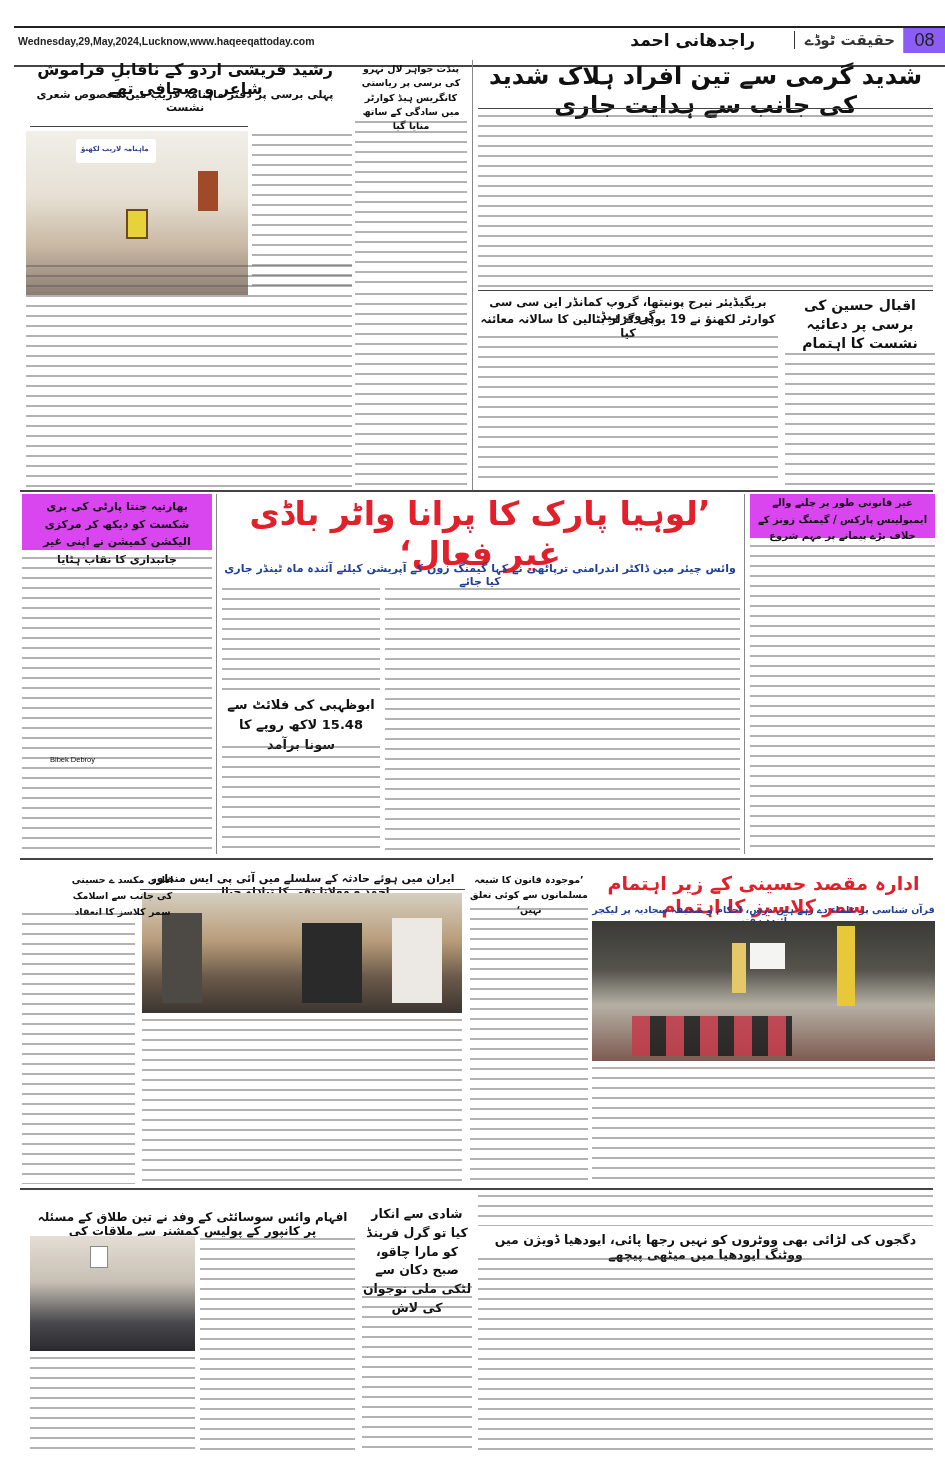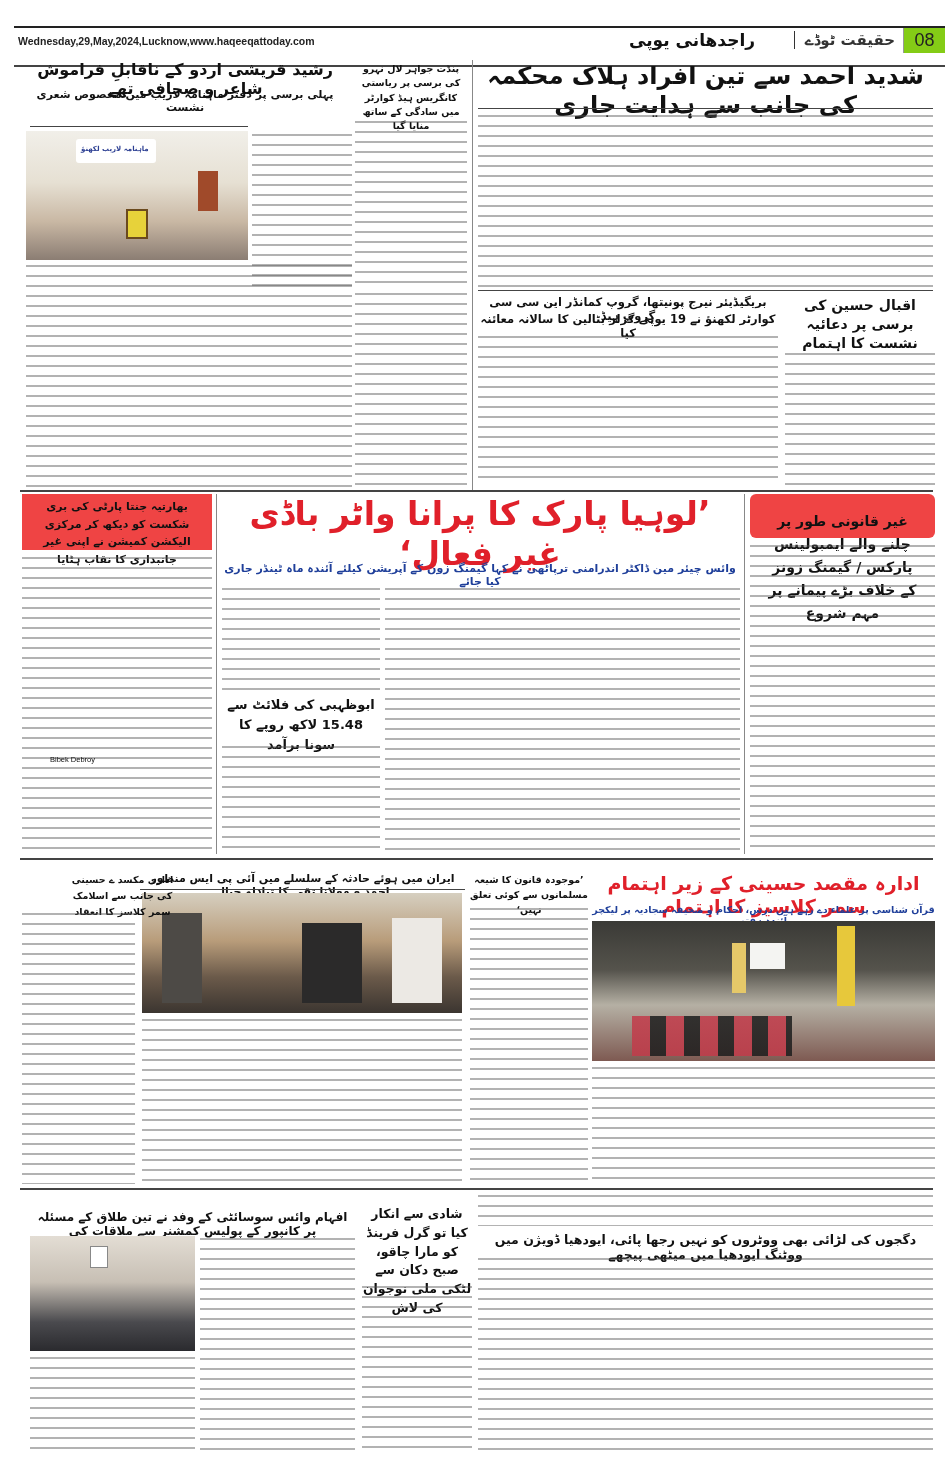--- a/index.html
+++ b/index.html
@@ -4,57 +4,57 @@
 <style>
   * { box-sizing: border-box; margin: 0; padding: 0; }
   body { width: 945px; height: 1469px; background: #fff; font-family: "DejaVu Sans", sans-serif; color: #111; position: relative; overflow: hidden; }
   .abs { position: absolute; }
   .urdu { direction: rtl; font-family: "DejaVu Sans", sans-serif; }
   
   #masthead { left: 14px; top: 26px; width: 931px; height: 41px; border-top: 2px solid #222; border-bottom: 2px solid #444; }
   #date-line { left: 4px; top: 7px; font-family: "Liberation Sans", sans-serif; font-size: 10.5px; font-weight: bold; color: #222; }
   #section-title { right: 190px; top: 2px; font-size: 17px; font-weight: bold; color: #111; }
   #brand-logo { right: 50px; top: 3px; font-size: 15px; font-weight: bold; color: #333; border-left: 1.5px solid #333; padding-left: 10px; }
-  #page-num { right: 0; top: 0; width: 42px; height: 25px; background: #84cc16; font-family: "Liberation Sans", sans-serif; font-size: 18px; color: #222; text-align: center; line-height: 25px; border-left: 1px solid #999;}
+  #page-num { right: 0; top: 0; width: 42px; height: 25px; background: #8b5cf6; font-family: "Liberation Sans", sans-serif; font-size: 18px; color: #222; text-align: center; line-height: 25px; border-left: 1px solid #999;}
   .rule { background: #444; height: 2px; }
   .vrule { background: #888; width: 1px; }
   .headline { text-align: center; font-weight: bold; line-height: 1.2; }
   .text-col { font-size: 6.5px; line-height: 10px; color: #333; text-align: justify; overflow: hidden; }
   .lines { width: 100%; height: 100%; background: repeating-linear-gradient(to bottom, transparent 0 3px, #555 3px 5px, transparent 5px 10px); opacity: 0.45; }
   .photo { overflow: hidden; }
   .red { color: #e0202a; }
   .blue { color: #1f3f9a; }
-  .shade { background: #ef4444; }
+  .shade { background: #d946ef; }
 </style>
 </head>
 <body>
 
 <div id="masthead" class="abs">
   <span id="date-line" class="abs">Wednesday,29,May,2024,Lucknow,www.haqeeqattoday.com</span>
-  <span id="section-title" class="abs urdu">راجدھانی یوپی</span>
+  <span id="section-title" class="abs urdu">راجدھانی احمد</span>
   <span id="brand-logo" class="abs urdu">حقیقت ٹوڈے</span>
   <span id="page-num" class="abs">08</span>
 </div>
 
-<div class="abs urdu headline" style="left:478px;top:62px;width:455px;font-size:24px;">شدید احمد سے تین افراد ہلاک محکمہ کی جانب سے ہدایت جاری</div>
+<div class="abs urdu headline" style="left:478px;top:62px;width:455px;font-size:24px;">شدید گرمی سے تین افراد ہلاک شدید کی جانب سے ہدایت جاری</div>
 <div class="abs rule" style="left:478px;top:108px;width:455px;height:1px;"></div>
 <div class="abs text-col" style="left:478px;top:112px;width:455px;height:175px;">
     <div class="lines"></div>
   </div>
 <div class="abs vrule" style="left:472px;top:60px;height:430px;"></div>
 
 <div class="abs urdu headline" style="left:355px;top:62px;width:112px;font-size:9.5px;line-height:1.5;">پنڈت جواہر لال نہرو کی برسی پر ریاستی کانگریس ہیڈ کوارٹر میں سادگی کے ساتھ منایا گیا</div>
 <div class="abs text-col" style="left:355px;top:118px;width:112px;height:170px;">
     <div class="lines"></div>
   </div>
 
 <div class="abs urdu headline" style="left:20px;top:60px;width:330px;font-size:16px;">رشید قریشی اردو کے ناقابلِ فراموش شاعر و صحافی تھے</div>
 <div class="abs urdu headline" style="left:20px;top:88px;width:330px;font-size:11px;">پہلی برسی پر دفتر ماہنامہ لاریب میں مخصوص شعری نشست</div>
 <div class="abs rule" style="left:30px;top:126px;width:218px;height:1px;"></div>
-<div class="abs photo" style="left:26px;top:131px;width:222px;height:129px;background:linear-gradient(180deg,#f1efe9 0%,#e6e0d3 40%,#c9b8a4 70%,#8b7d73 100%);">
+<div class="abs photo" style="left:26px;top:131px;width:222px;height:164px;background:linear-gradient(180deg,#f1efe9 0%,#e6e0d3 40%,#c9b8a4 70%,#8b7d73 100%);">
   <div class="abs" style="left:50px;top:8px;width:80px;height:24px;background:#fff;border-radius:3px;"></div>
   <span class="abs urdu" style="left:55px;top:14px;font-size:7px;color:#2c3f93;font-weight:bold;">ماہنامہ لاریب لکھنؤ</span>
   <div class="abs" style="left:100px;top:78px;width:22px;height:30px;background:#e7d23a;border:2px solid #6b4a1e;"></div>
   <div class="abs" style="left:172px;top:40px;width:20px;height:40px;background:#a04a2a;"></div>
 </div>
 <div class="abs text-col" style="left:252px;top:131px;width:100px;height:155px;">
     <div class="lines"></div>
   </div>
 <div class="abs text-col" style="left:26px;top:262px;width:326px;height:225px;">
     <div class="lines"></div>
@@ -92,21 +92,21 @@
 <div class="abs text-col" style="left:222px;top:585px;width:158px;height:105px;">
     <div class="lines"></div>
   </div>
 
 <div class="abs urdu headline" style="left:222px;top:695px;width:158px;font-size:13px;line-height:1.55;">ابوظہبی کی فلائٹ سے 15.48 لاکھ روپے کا سونا برآمد</div>
 <div class="abs text-col" style="left:222px;top:743px;width:158px;height:112px;">
     <div class="lines"></div>
   </div>
 
 <div class="abs vrule" style="left:744px;top:494px;height:360px;"></div>
-<div class="abs shade urdu headline" style="left:750px;top:494px;width:185px;height:44px;font-size:14px;padding:16px;line-height:1.65;border-radius:6px;">غیر قانونی طور پر چلنے والے ایمبولینس پارکس / گیمنگ زونز کے خلاف بڑے پیمانے پر مہم شروع</div>
+<div class="abs shade urdu headline" style="left:750px;top:494px;width:185px;height:44px;font-size:10px;padding:1px;line-height:1.65;">غیر قانونی طور پر چلنے والے ایمبولینس پارکس / گیمنگ زونز کے خلاف بڑے پیمانے پر مہم شروع</div>
 <div class="abs text-col" style="left:750px;top:542px;width:185px;height:312px;">
     <div class="lines"></div>
   </div>
 
 <div class="abs rule" style="left:20px;top:858px;width:913px;"></div>
 
 <div class="abs urdu headline red" style="left:592px;top:872px;width:343px;font-size:19px;">ادارہ مقصد حسینی کے زیر اہتمام سمر کلاسیز کا اہتمام</div>
 <div class="abs urdu headline blue" style="left:592px;top:904px;width:343px;font-size:9.5px;">قرآن شناسی پر علماء دے رہے ہیں درس، احکام و صحیفہ سجادیہ پر لیکچر آئندہ ہفتہ</div>
 <div class="abs photo" style="left:592px;top:921px;width:343px;height:140px;background:linear-gradient(180deg,#3a3a36 0%,#55534c 35%,#b5b0a4 60%,#7e5a52 100%);">
   <div class="abs" style="left:158px;top:22px;width:35px;height:26px;background:#f4f4f2;"></div>

